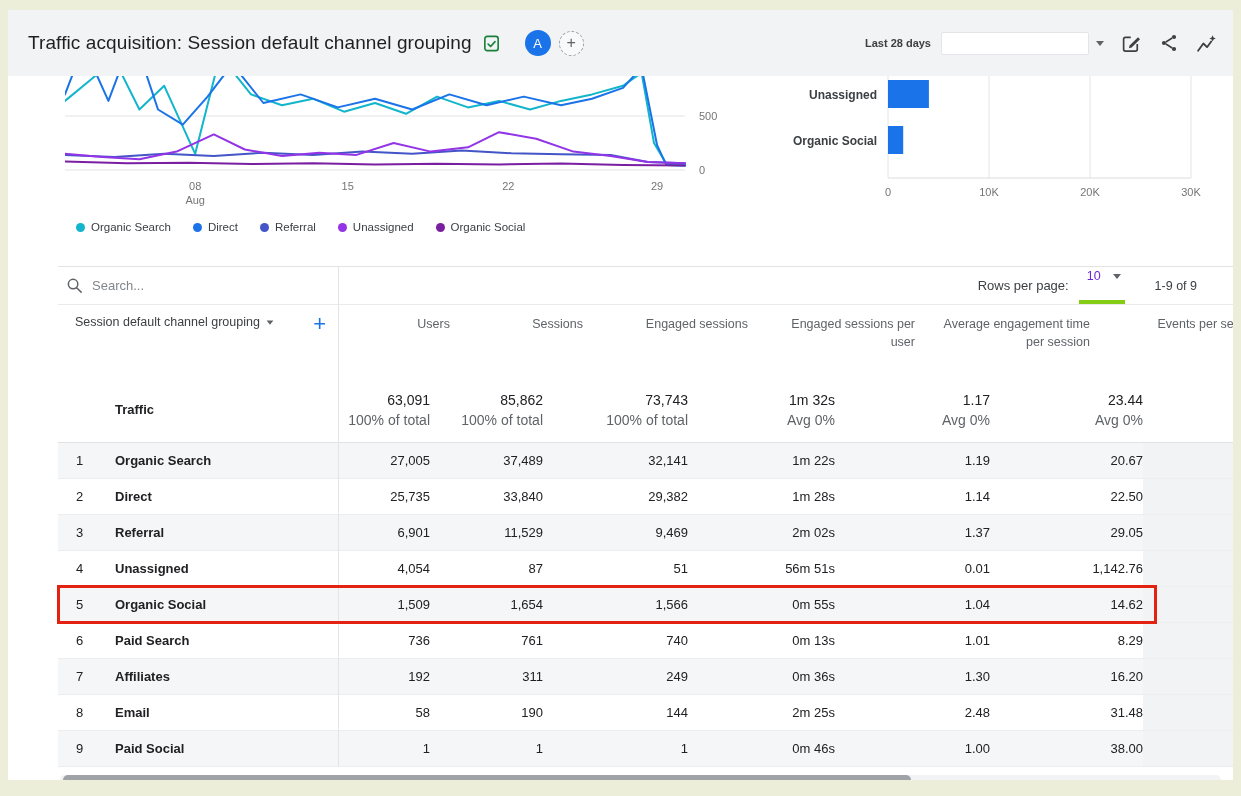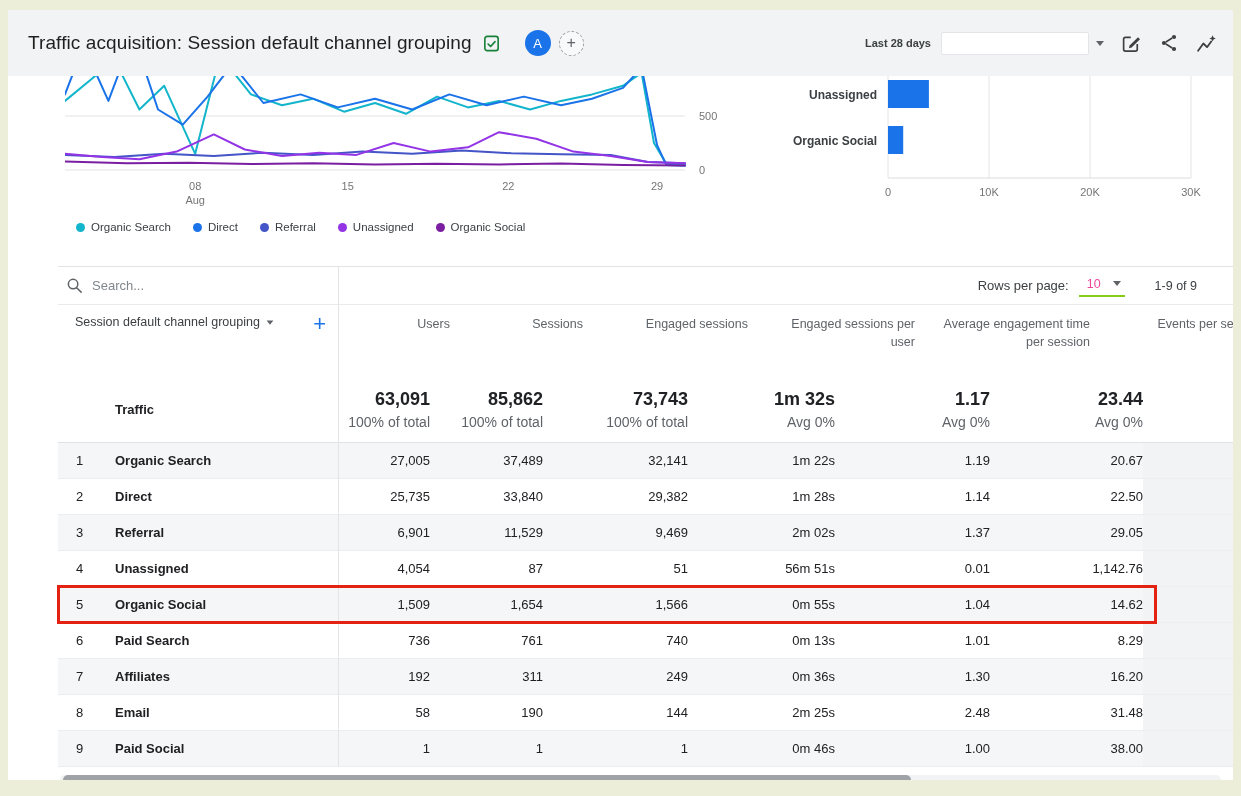--- a/index.html
+++ b/index.html
@@ -54,37 +54,37 @@
   .grid-row { display: grid; grid-template-columns: 280px 92px 113px 145px 147px 155px 153px 1fr; }
 
   .toolbar-row { height: 38px; display: flex; align-items: center; border-bottom: 1px solid #e8eaec; }
   .search { display: flex; align-items: center; gap: 9px; width: 272px; padding-left: 8px; }
   .search-input { border: none; outline: none; font-size: 13px; color: #1d4ed8; width: 190px; background: transparent; font-family: inherit; }
   .search-input::placeholder { color: #80868b; }
   .toolbar-right { margin-left: auto; display: flex; align-items: center; padding-right: 36px; }
   .rpp-label { font-size: 13px; color: #3c4043; }
   .rpp-select {
     display: inline-flex; align-items: center; gap: 12px;
-    border-bottom: 2px solid #84cc16; padding: 2px 4px 4px 8px; margin-left: 10px;
-    font-size: 12.5px; color: #ec4899; cursor: pointer;
+    border-bottom: 4px solid #84cc16; padding: 2px 4px 17px 8px; margin-left: 10px;
+    font-size: 12.5px; color: #6d28d9; cursor: pointer;
   }
   .pagination { margin-left: 30px; font-size: 12.5px; color: #3c4043; }
 
   .header-row { height: 72px; gap: 20px; }
   .dim-cell { display: flex; justify-content: space-between; align-items: flex-start; padding: 10px 12px 0 17px; cursor: pointer; }
   .dim-label { font-size: 12.5px; color: #3c4043; display: inline-flex; align-items: center; gap: 6px; }
   .dim-label .caret-down { border-top-color: #5f6368; transform: scale(.85); }
   .plus { color: #1a73e8; font-size: 22px; font-weight: 400; line-height: 18px; cursor: pointer; }
   .hcell.num-h { text-align: right; padding-top: 10px; font-size: 12.5px; color: #5f6368; line-height: 1.45; }
   .hcell.partial-h { padding-top: 10px; padding-left: 36px; font-size: 12.5px; color: #5f6368; }
 
   .totals-row { height: 66px; border-bottom: 1px solid #e0e2e4; align-items: center; }
   .tot-label-cell { padding-left: 57px; font-size: 13px; font-weight: 700; color: #202124; }
   .tot-cell { text-align: right; }
-  .tot-val { font-size: 18px; font-weight: 700; color: #202124; }
+  .tot-val { font-size: 14px; font-weight: 400; color: #202124; }
   .tot-sub { font-size: 14px; color: #5f6368; margin-top: 4px; }
 
   .trow { height: 36px; align-items: center; position: relative; border-bottom: 1px solid #ebedee; }
   .trow.odd { background: #f5f6f7; }
   .trow.even { background: #ffffff; }
   .dim-body { display: flex; align-items: center; }
   .ridx { margin-left: 18px; width: 24px; font-size: 13px; color: #202124; }
   .rname { margin-left: 15px; font-size: 13px; font-weight: 700; color: #202124; }
   .num { text-align: right; font-size: 13px; color: #202124; }
   .trow .partial { background: #f2f3f4; height: 100%; }

